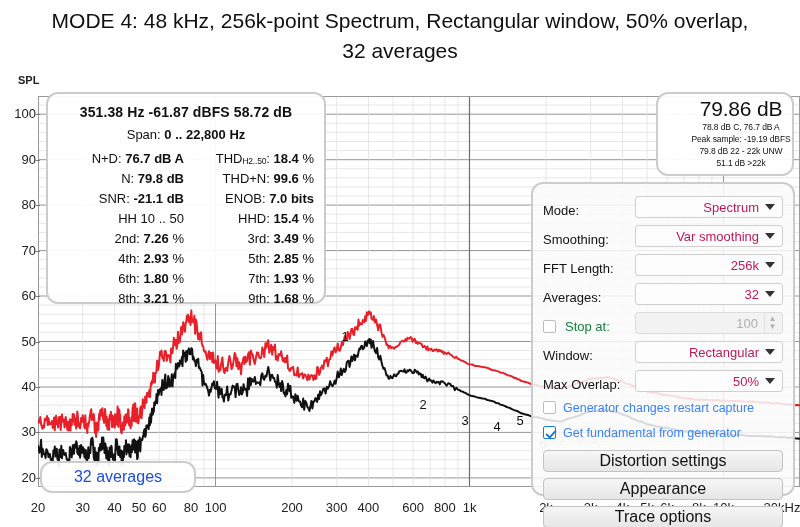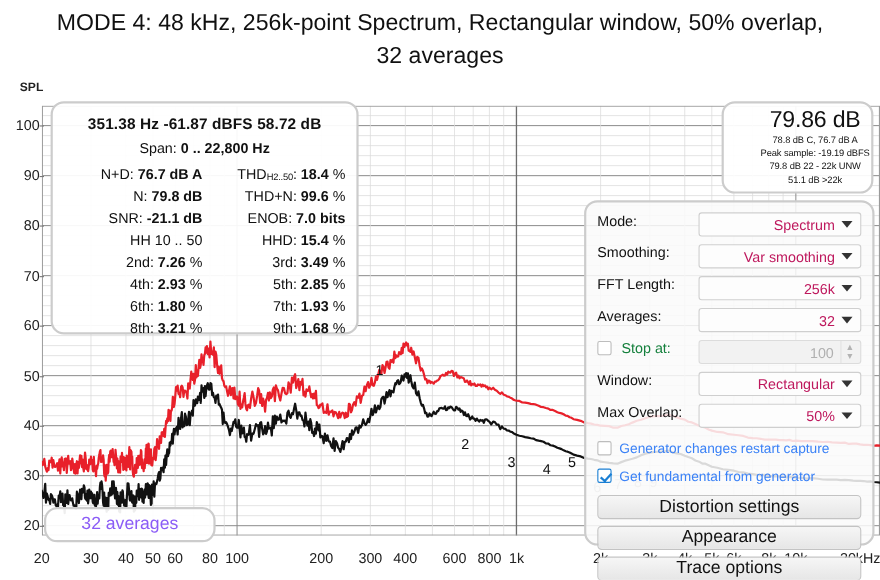--- a/index.html
+++ b/index.html
@@ -98,21 +98,21 @@
   #readout .big { font-size:21px; font-weight:400; color:#111; letter-spacing:-0.2px; }
   #readout .sm  { font-size:8.5px; color:#111; line-height:12px; letter-spacing:-0.1px; }
 
   
   #controls {
     left:531px; top:182px; width:264px; height:314px;
     background:rgba(250,250,250,0.86);
     padding:9px 10px;
   }
   .row {
-    display:flex; align-items:flex-start;
+    display:flex; align-items:flex-end;
     height:25px; margin-bottom:4px;
   }
   .row .lbl { font-size:13px; color:#111; width:92px; }
   .row .lbl.dis { color:#a6a6a6; }
   .combo {
     flex:1; height:22px;
     background:#fdfdfd;
     border:1px solid #cfcfcf; border-radius:3px;
     display:flex; align-items:center;
     padding:0 4px 0 6px;
@@ -166,21 +166,21 @@
     background:linear-gradient(#f6f6f6,#e6e6e6);
     border:1px solid #c3c3c3; border-radius:4px;
     display:flex; align-items:center; justify-content:center;
     font-size:16px; color:#111;
   }
 
   
   #avgbox {
     left:40px; top:461px; width:156px; height:32px;
     display:flex; align-items:center; justify-content:center;
-    font-size:16px; color:#8b5cf6;
+    font-size:16px; color:#1d4ed8;
   }
 </style>
 </head>
 <body>
 
 <div id="app">
 
   <div class="title">MODE 4: 48 kHz, 256k-point Spectrum, Rectangular window, 50% overlap, 32 averages</div>
 
   <div class="spl-label">SPL</div>

